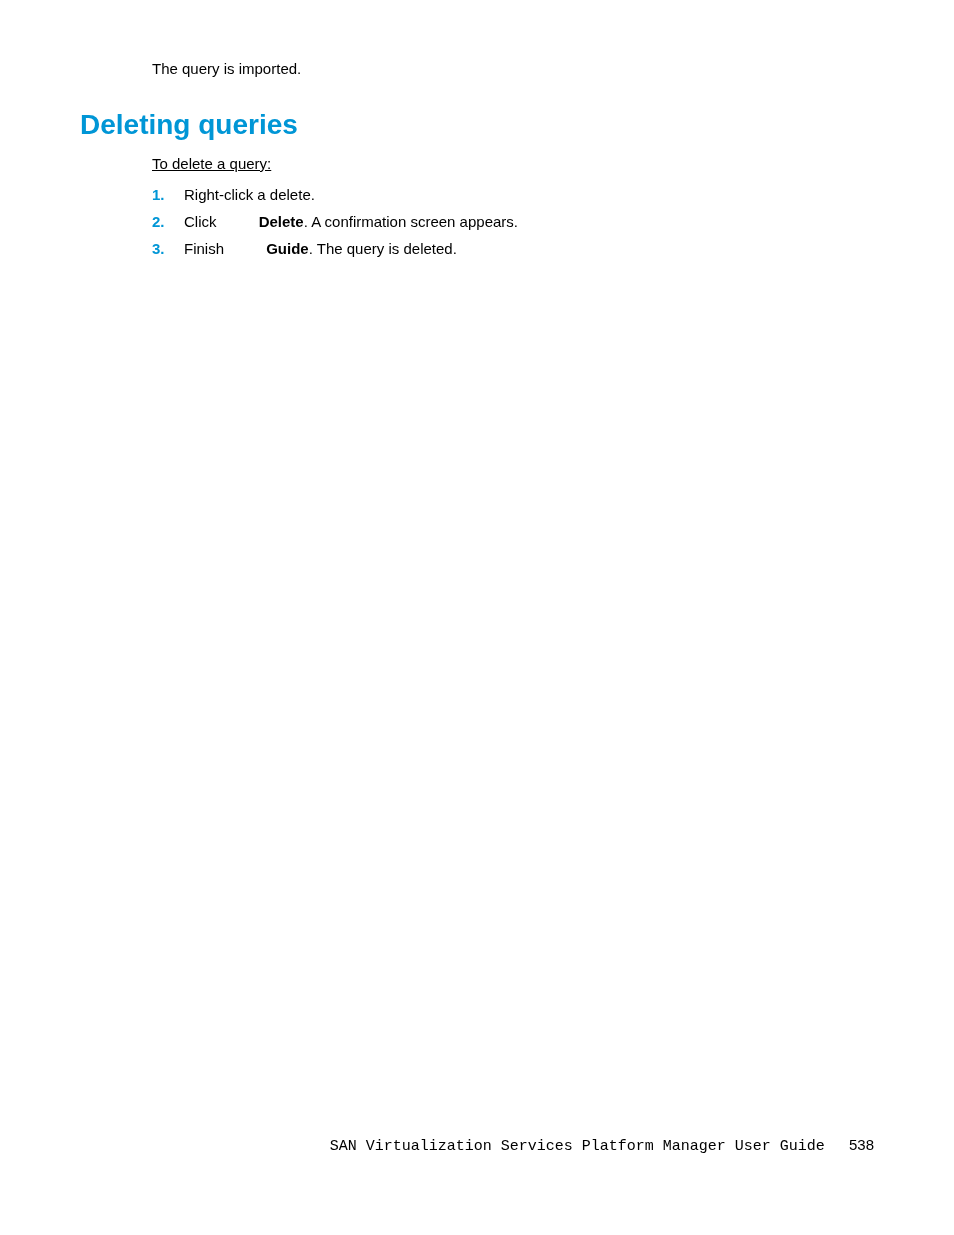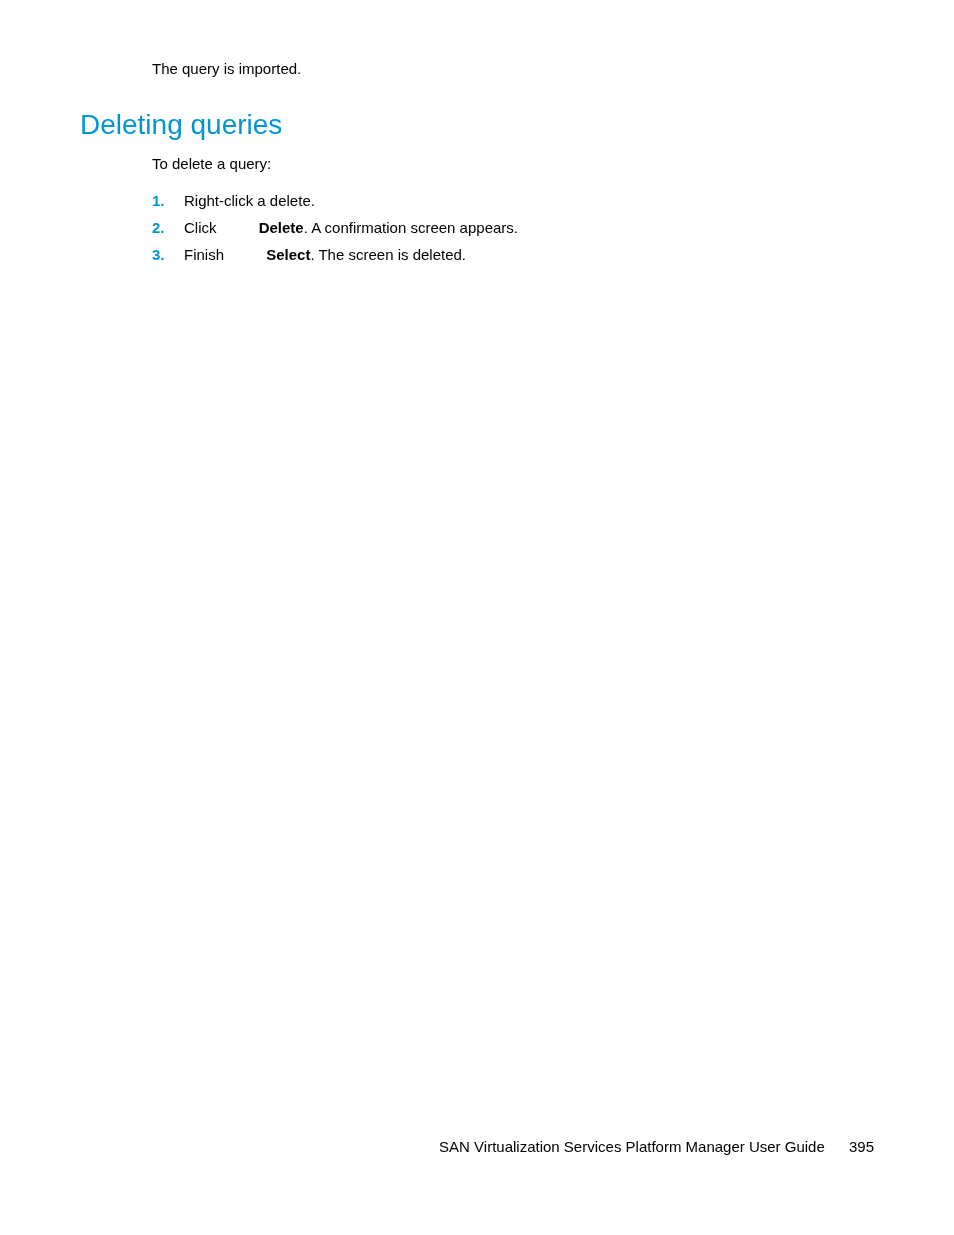--- a/index.html
+++ b/index.html
@@ -21,30 +21,31 @@
       position: relative;
     }
     .intro-text {
       font-size: 15px;
       margin-left: 72px;
       margin-bottom: 32px;
       color: #000;
     }
     .heading {
       font-size: 28px;
-      font-weight: normal;
+      font-weight: bold;
       color: #0096d6;
       margin-bottom: 14px;
       margin-left: 0;
     }
     .subtext {
       font-size: 15px;
       margin-left: 72px;
-      margin-bottom: 20px;
+      margin-bottom: 14px;
       color: #000;
+      text-decoration: underline;
     }
     .ordered-list {
       list-style: none;
       margin-left: 72px;
     }
     .ordered-list li {
       font-size: 15px;
       margin-bottom: 10px;
       position: relative;
       padding-left: 32px;
@@ -62,20 +63,21 @@
     }
     .footer {
       position: absolute;
       bottom: 80px;
       right: 80px;
       font-size: 15px;
       color: #000;
     }
     .footer-title {
       margin-right: 20px;
+      font-family: Liberation Mono, monospace;
     }
     .footer-page {
       display: inline-block;
     }
   </style>
 </head>
 <body>
 
 <div class="page">
   <p class="intro-text">The query is imported.</p>
@@ -88,21 +90,21 @@
     <li>
       <span class="list-number">1.</span>
       <span>Right-click a delete.</span>
     </li>
     <li>
       <span class="list-number">2.</span>
       <span><span>Click </span><span class="bold">Delete</span><span>. A confirmation screen appears.</span></span>
     </li>
     <li>
       <span class="list-number">3.</span>
-      <span><span>Finish </span><span class="bold">Select</span><span>. The screen is deleted.</span></span>
+      <span><span>Finish </span><span class="bold">Guide</span><span>. The query is deleted.</span></span>
     </li>
   </ol>
 
   <div class="footer">
     <span class="footer-title">SAN Virtualization Services Platform Manager User Guide</span>
-    <span class="footer-page">395</span>
+    <span class="footer-page">538</span>
   </div>
 </div>
 
 </body></html>

